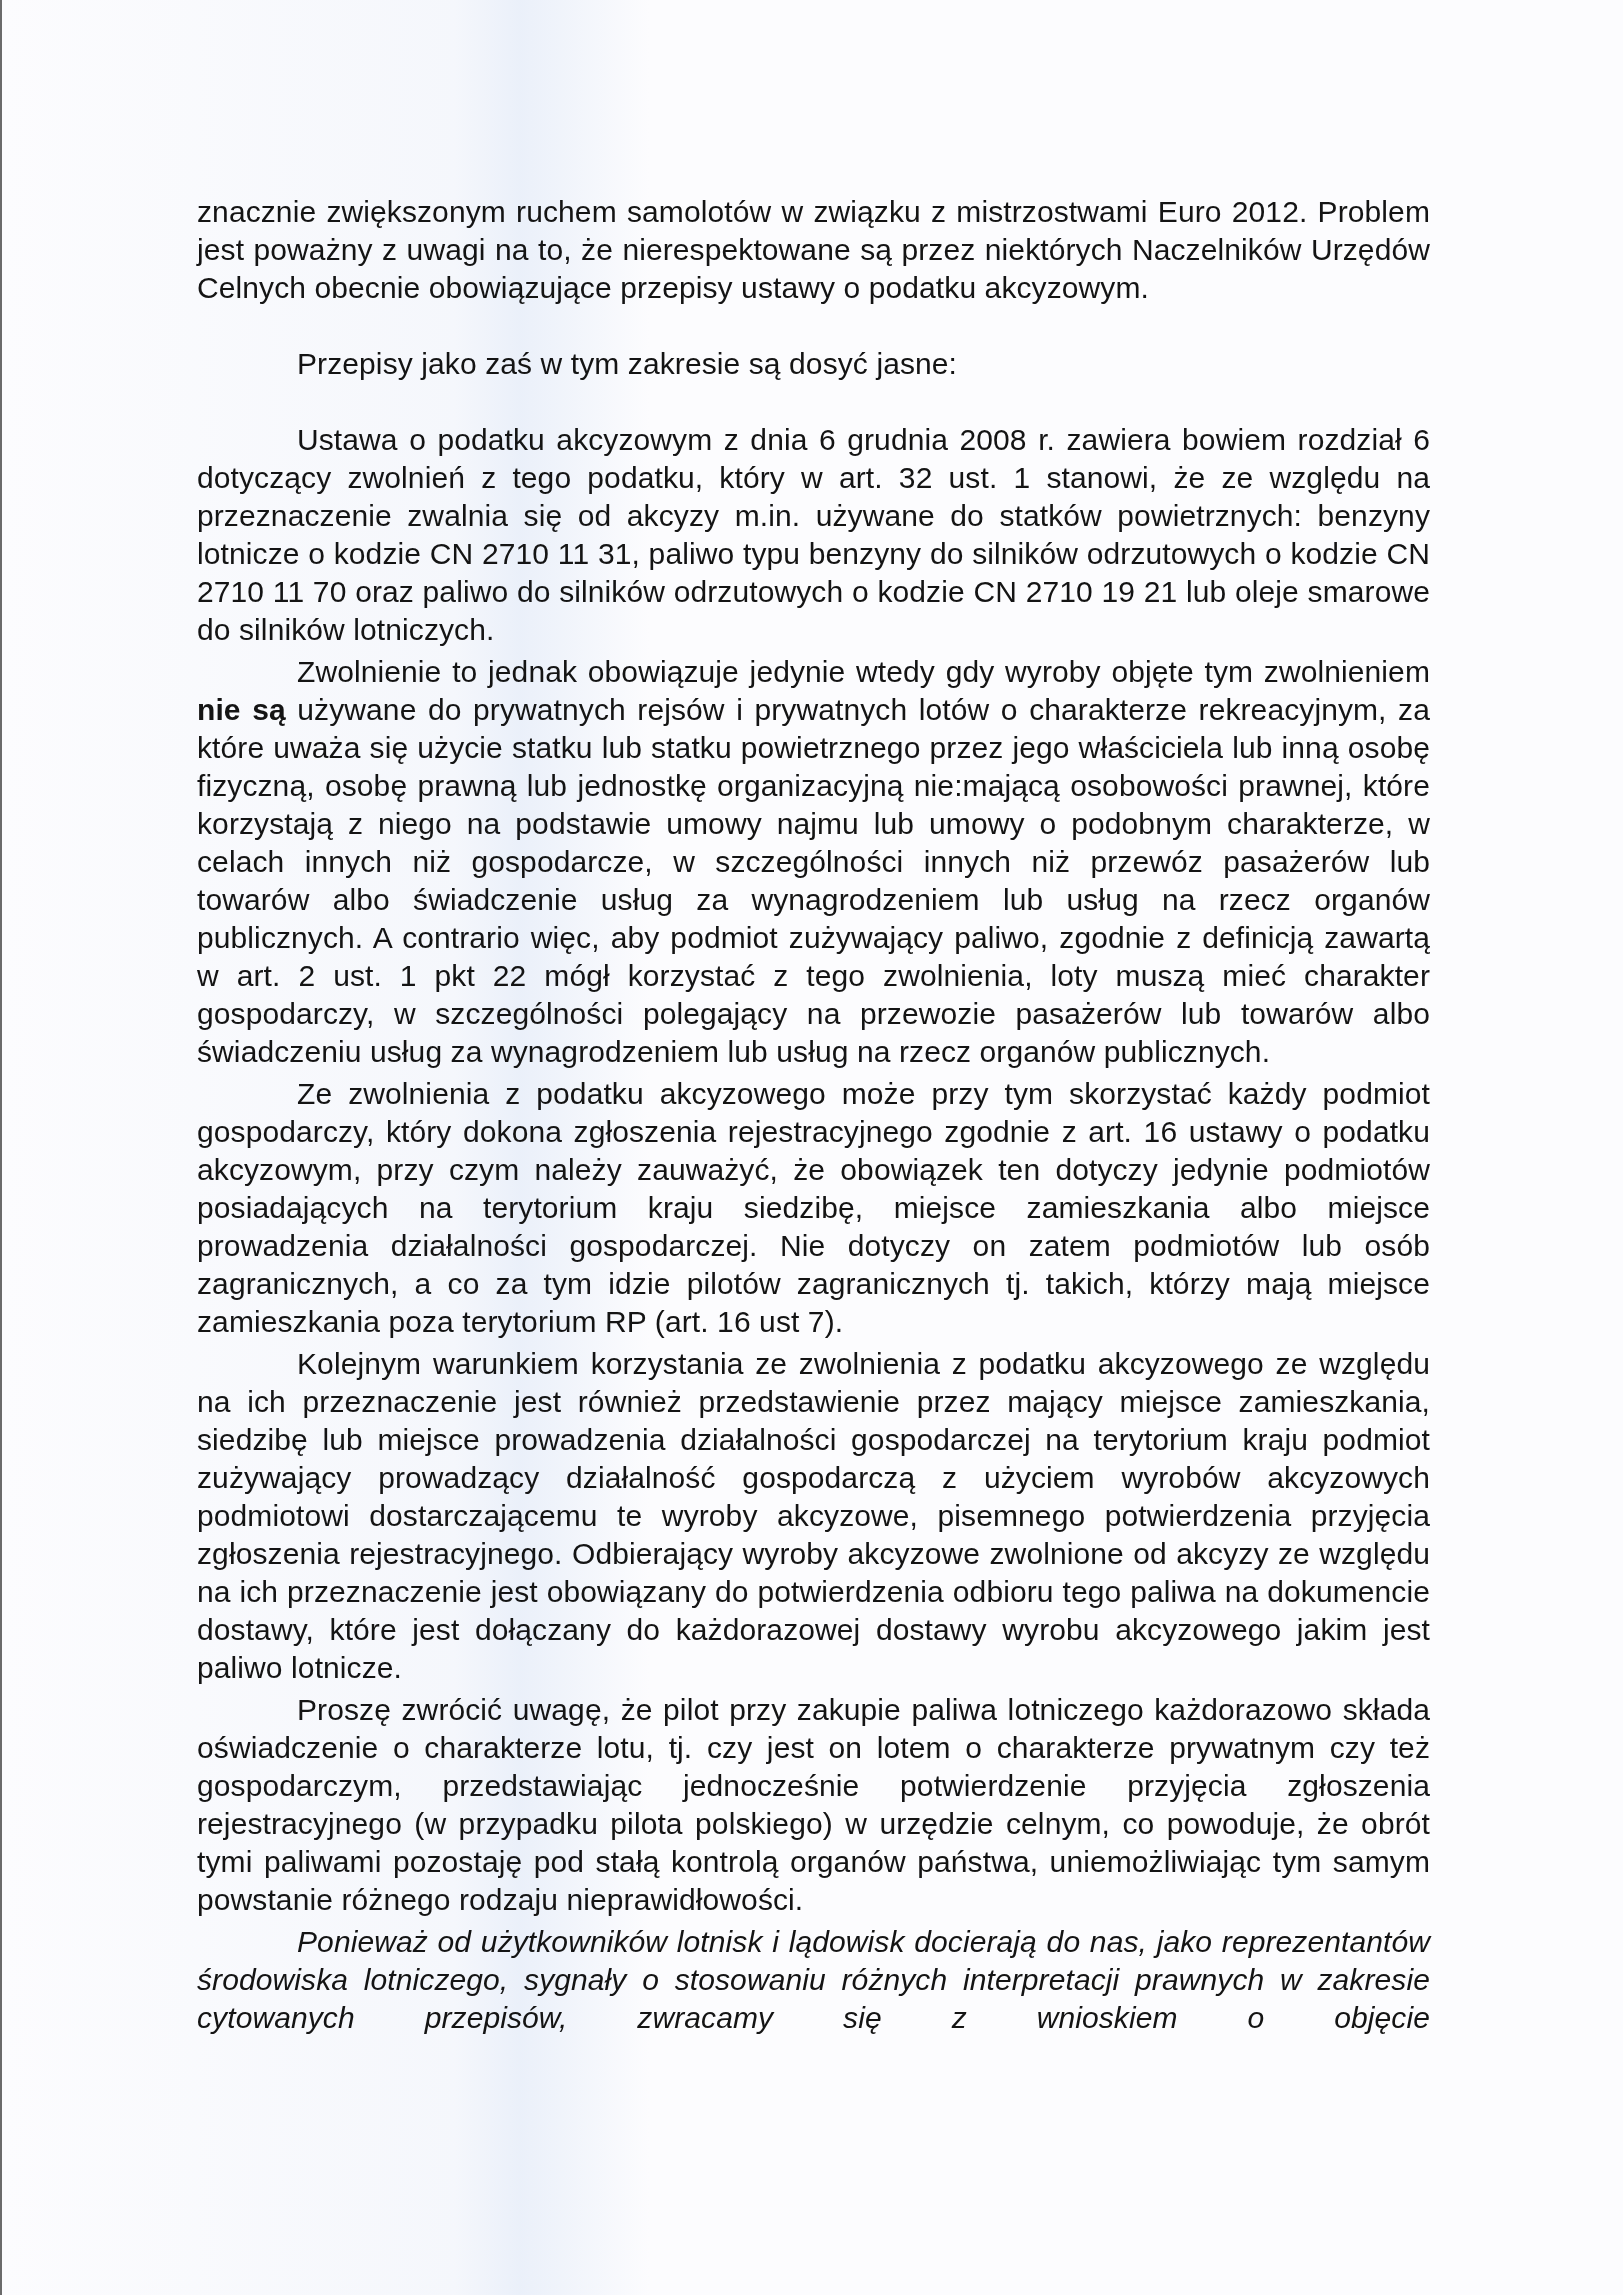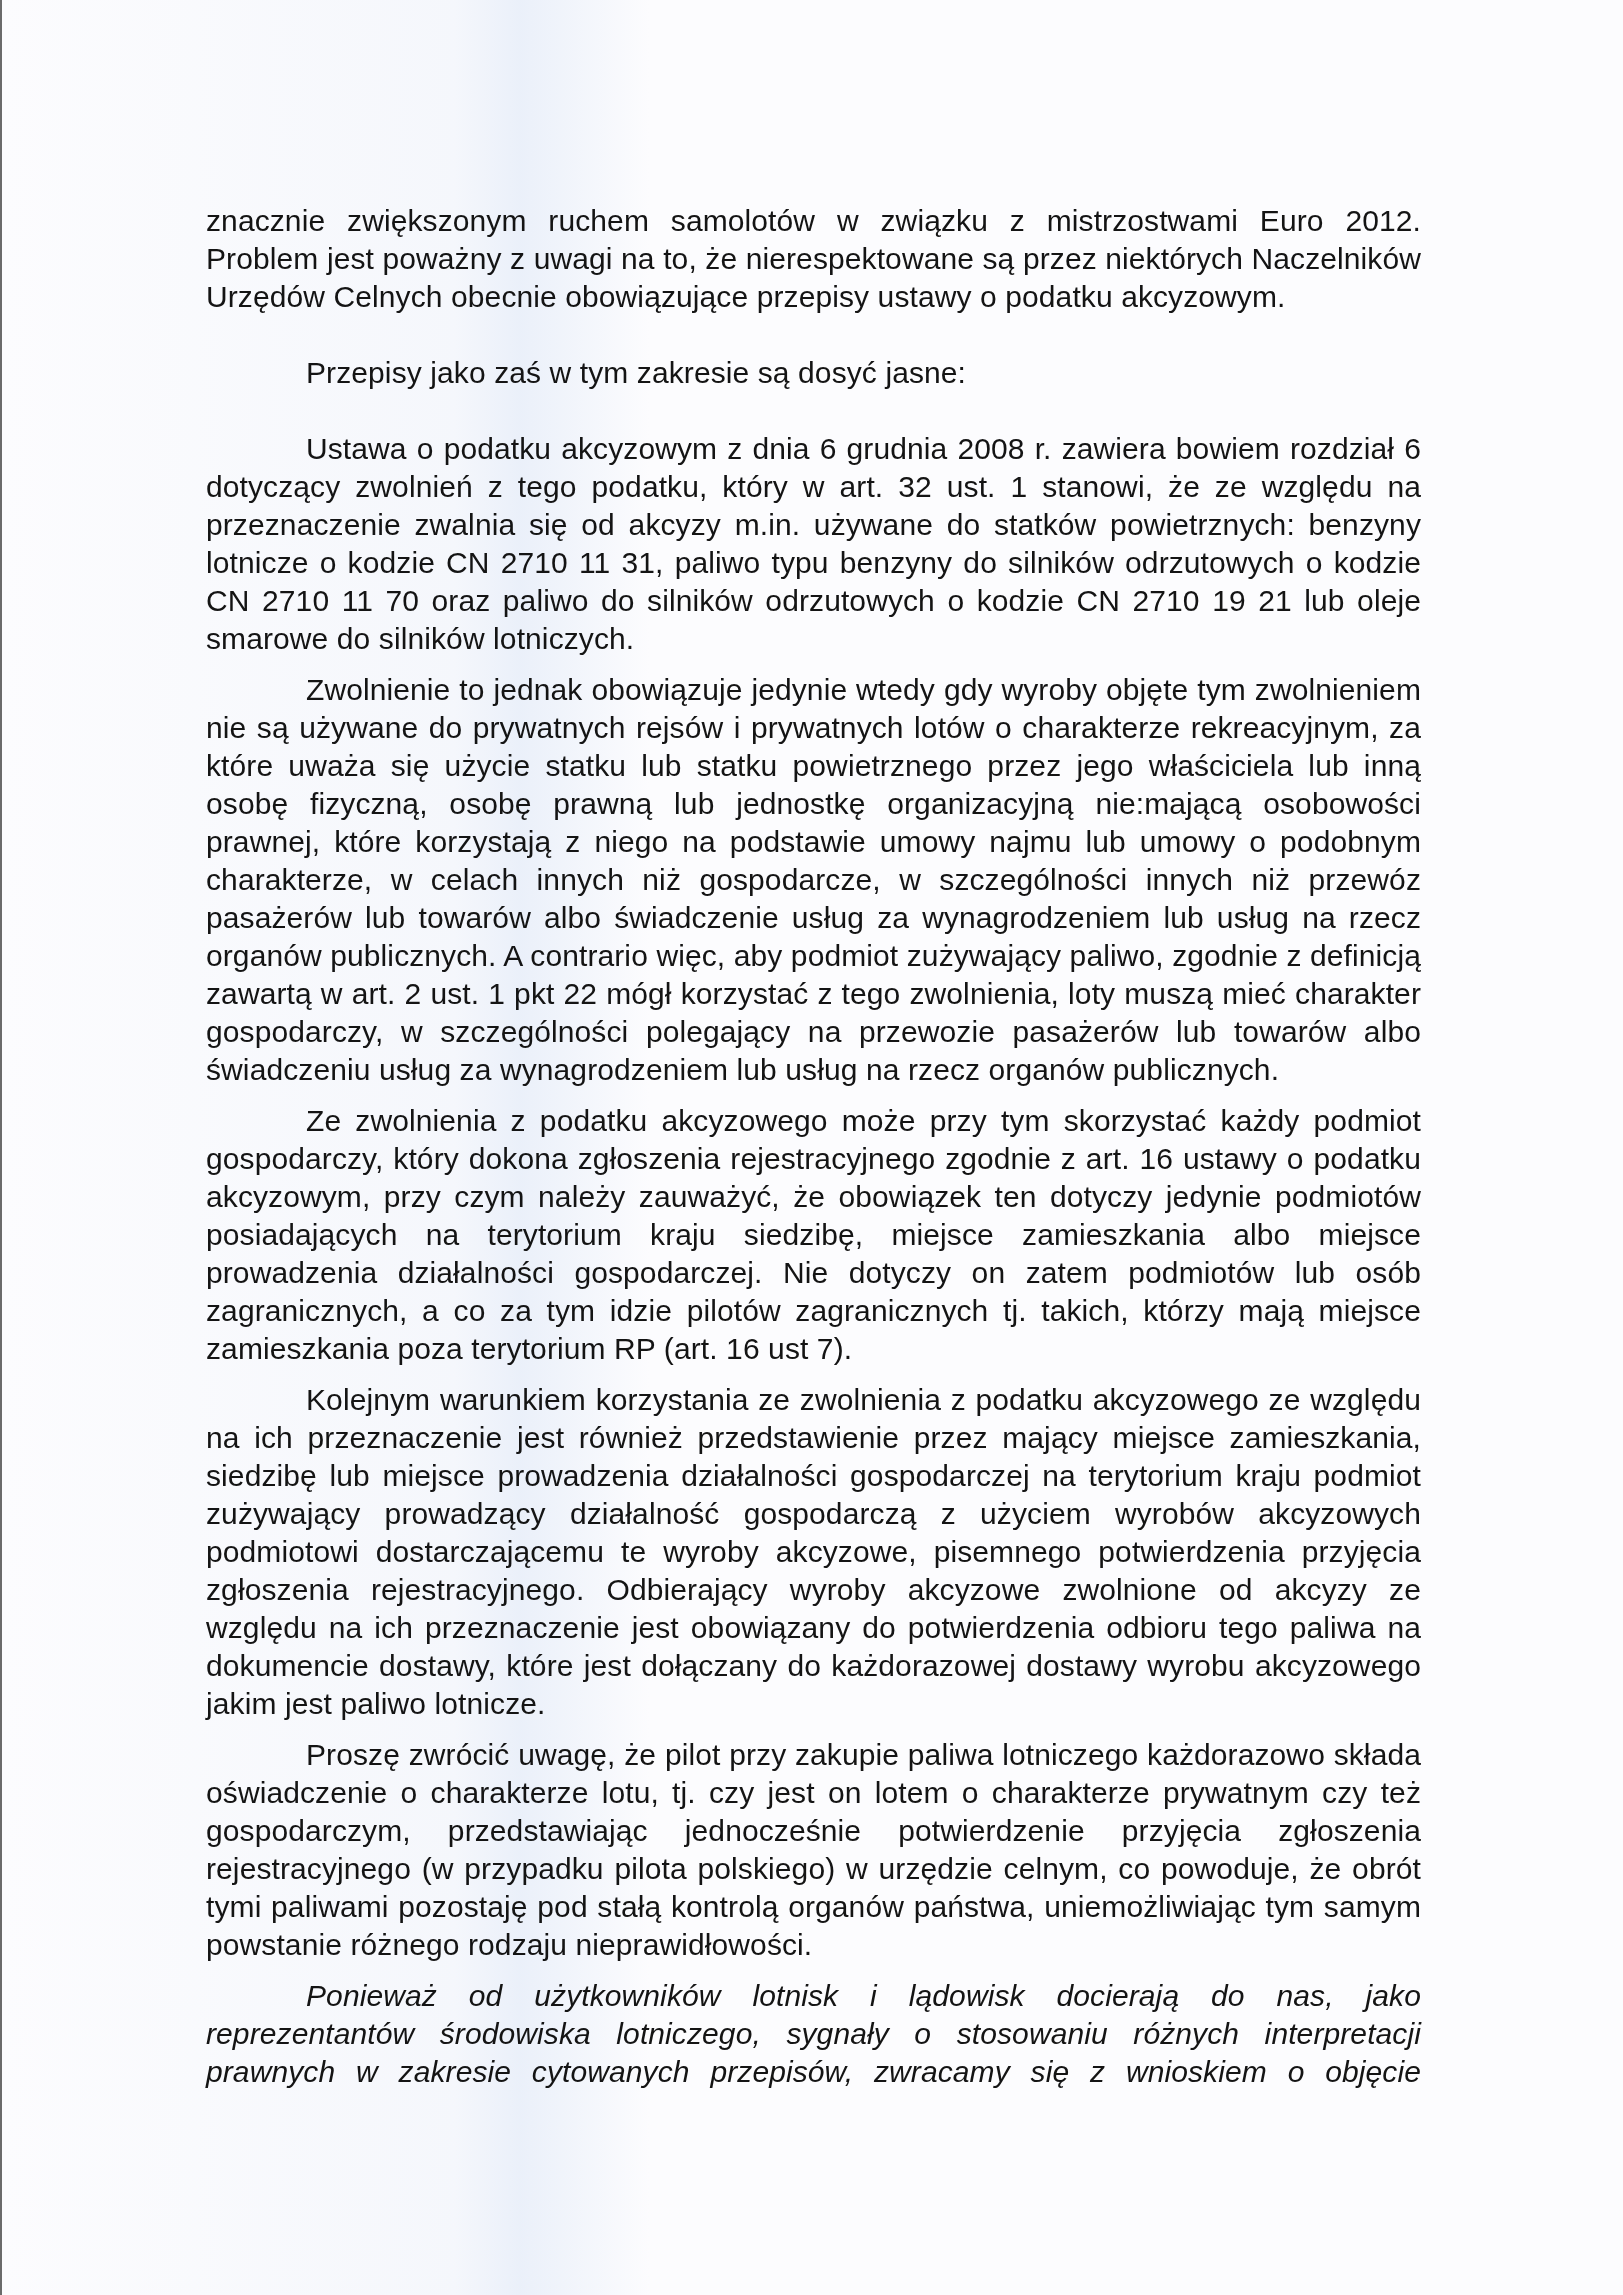--- a/index.html
+++ b/index.html
@@ -34,33 +34,33 @@
     top: 189px;
     width: 1241px;
     font-family: "Liberation Sans", sans-serif;
     font-size: 30px;
     line-height: 38px;
     color: #141414;
     text-align: justify;
     letter-spacing: 0.1px;
   }
   .para {
-    margin: 13px;
+    margin: 4px;
     padding: 0;
     text-align: justify;
     text-align-last: left;
   }
   .indent {
     text-indent: 100px;
   }
   .gap-before {
     margin-top: 38px;
   }
   .bold {
-    font-weight: normal;
+    font-weight: bold;
   }
 </style>
 </head>
 <body>
 
 <div class="page">
   <div class="left-edge"></div>
 
   <div class="text-body">
 

